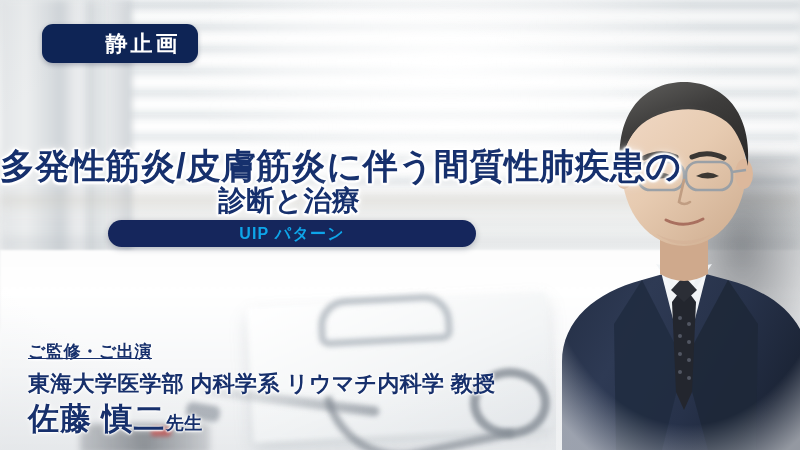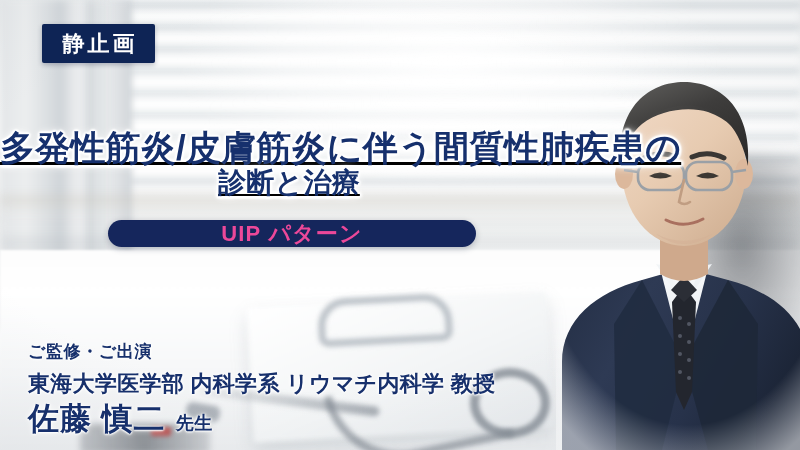--- a/index.html
+++ b/index.html
@@ -168,39 +168,39 @@
     left: 556px; top: 62px;
     width: 264px; height: 388px;
   }
   #portrait svg { display: block; width: 100%; height: 100%; }
 
   
   #badge {
     position: absolute;
     left: 42px; top: 24px;
     width: 113px; height: 39px;
-    border-radius: 2px;
+    border-radius: 11px;
     display: flex; align-items: center; justify-content: center;
     box-shadow: 0 2px 5px rgba(20,30,60,.28);
+    padding-left: 43px;
   }
   #badge .badge-text {
     color: #fff;
     font-size: 22px;
     font-weight: 700;
     letter-spacing: 3px;
     text-indent: 3px;
     line-height: 1;
   }
 
   
   #title-block {
     position: absolute;
-    left: 0; top: 128px; width: 578px;
+    left: 0; top: 146px; width: 578px;
     text-align: center;
-    text-decoration: underline;
   }
   .title-line {
     font-size: 36px;
     font-weight: 700;
     line-height: 1.12;
     letter-spacing: .2px;
     color: #16306d;
     white-space: nowrap;
     text-shadow:
       2px 0 2px #fff, -2px 0 2px #fff, 0 2px 2px #fff, 0 -2px 2px #fff,
@@ -214,56 +214,56 @@
   
   #pill {
     position: absolute;
     left: 108px; top: 220px;
     width: 368px; height: 27px;
     border-radius: 14px;
     display: flex; align-items: center; justify-content: center;
     box-shadow: 0 2px 6px rgba(20,30,60,.25);
   }
   #pill .pill-text {
-    color: #ec4899;
-    font-size: 22px;
+    color: #0ea5e9;
+    font-size: 16px;
     font-weight: 700;
     letter-spacing: 1.2px;
     line-height: 1;
   }
 
   
   #credits {
     position: absolute;
     left: 28px; top: 340px;
     color: #17306c;
   }
   .cr-role {
     font-size: 17px;
     font-weight: 700;
     letter-spacing: .6px;
     line-height: 1.45;
     text-shadow: 0 0 5px rgba(255,255,255,.95), 0 1px 2px rgba(255,255,255,.9),
                  1px 0 2px rgba(255,255,255,.85), -1px 0 2px rgba(255,255,255,.85);
+    text-decoration: underline;
   }
   .cr-affil {
     margin-top: 6px;
     font-size: 22px;
     font-weight: 700;
     letter-spacing: .3px;
     line-height: 1.2;
     text-shadow: 0 0 5px rgba(255,255,255,.95), 0 1px 2px rgba(255,255,255,.9),
                  1px 0 2px rgba(255,255,255,.85), -1px 0 2px rgba(255,255,255,.85);
     text-align: center;
   }
   .cr-namerow {
     margin-top: 5px;
     display: flex;
     align-items: baseline;
-    gap: 10px;
   }
   .cr-name {
     font-size: 31px;
     font-weight: 700;
     letter-spacing: 1px;
     line-height: 1.1;
     text-shadow: 0 0 6px rgba(255,255,255,.95), 0 1px 2px rgba(255,255,255,.9),
                  1px 0 2px rgba(255,255,255,.85), -1px 0 2px rgba(255,255,255,.85);
   }
   .cr-honorific {

